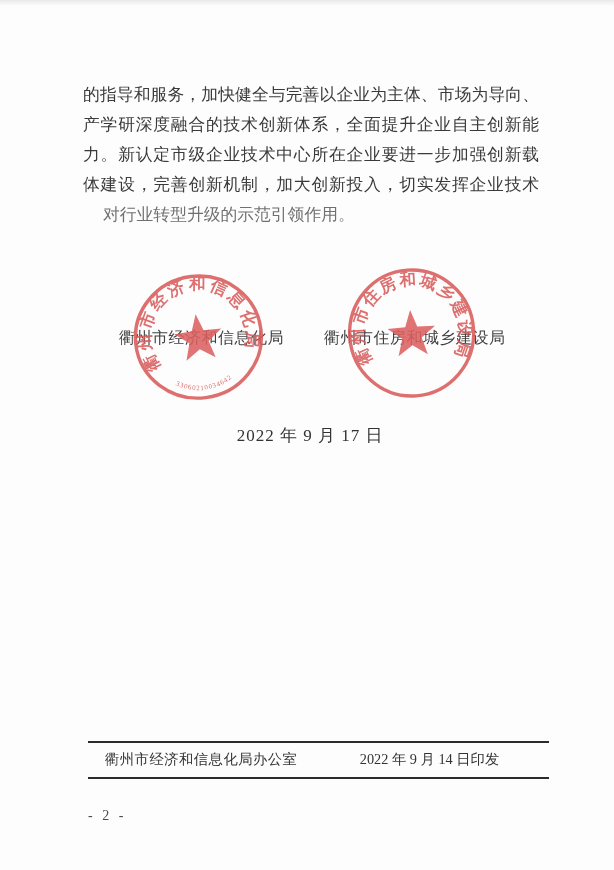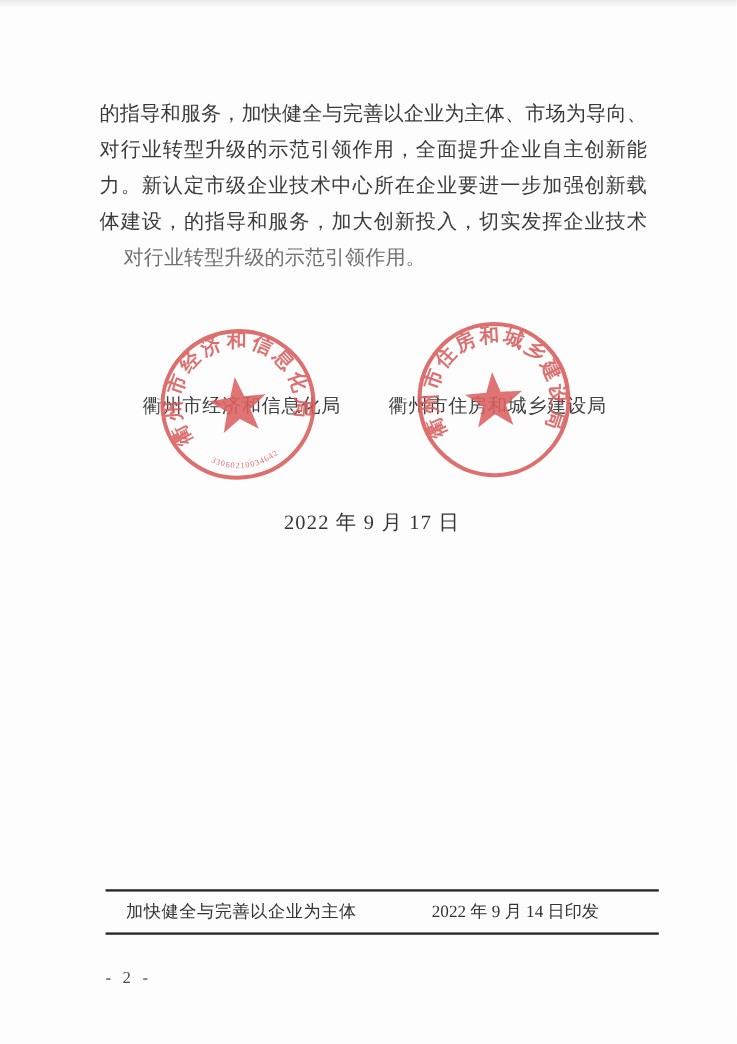--- a/index.html
+++ b/index.html
@@ -72,23 +72,23 @@
   }
 </style>
 </head>
 <body>
 
 <div class="canvas">
   <div class="top-band"></div>
 
   <div class="body-text">
     <div class="line">的指导和服务，加快健全与完善以企业为主体、市场为导向、</div>
-    <div class="line">对行业转型升级的示范引领作用，全面提升企业自主创新能</div>
+    <div class="line">产学研深度融合的技术创新体系，全面提升企业自主创新能</div>
     <div class="line">力。新认定市级企业技术中心所在企业要进一步加强创新载</div>
-    <div class="line">体建设，的指导和服务，加大创新投入，切实发挥企业技术</div>
+    <div class="line">体建设，完善创新机制，加大创新投入，切实发挥企业技术</div>
     <div class="line last">对行业转型升级的示范引领作用。</div>
   </div>
 
   <span class="agency-name first">衢州市经济和信息化局</span>
   <span class="agency-name second">衢州市住房和城乡建设局</span>
 
   <svg class="seal first" width="170" height="160" viewBox="0 0 170 160">
     <defs>
       <path id="seal1-arc-top" d="M 44.3 100.4 A 48 48 0 1 1 125.7 100.4" fill="none"></path>
       <path id="seal1-arc-bottom" d="M 43.2 107.7 A 53 53 0 0 0 126.8 107.7" fill="none"></path>
@@ -110,18 +110,18 @@
     <ellipse cx="85" cy="75" rx="62" ry="63" fill="none" stroke="#d95c5c" stroke-width="3.4"></ellipse>
     <polygon fill="#dd6060" points="85,52 79,68.8 61.2,69.3 75.3,80.1 70.3,97.2 85,87.2 99.7,97.2 94.7,80.1 108.8,69.3 91,68.8"></polygon>
     <text class="arc-name">
       <textPath href="#seal2-arc-top" startOffset="0">衢州市住房和城乡建设局</textPath>
     </text>
   </svg>
 
   <div class="sign-date">2022 年 9 月 17 日</div>
 
   <div class="footer-rule top"></div>
-  <span class="footer-office">加快健全与完善以企业为主体</span>
+  <span class="footer-office">衢州市经济和信息化局办公室</span>
   <span class="footer-print">2022 年 9 月 14 日印发</span>
   <div class="footer-rule bottom"></div>
 
   <span class="page-number">- 2 -</span>
 </div>
 
 </body></html>

